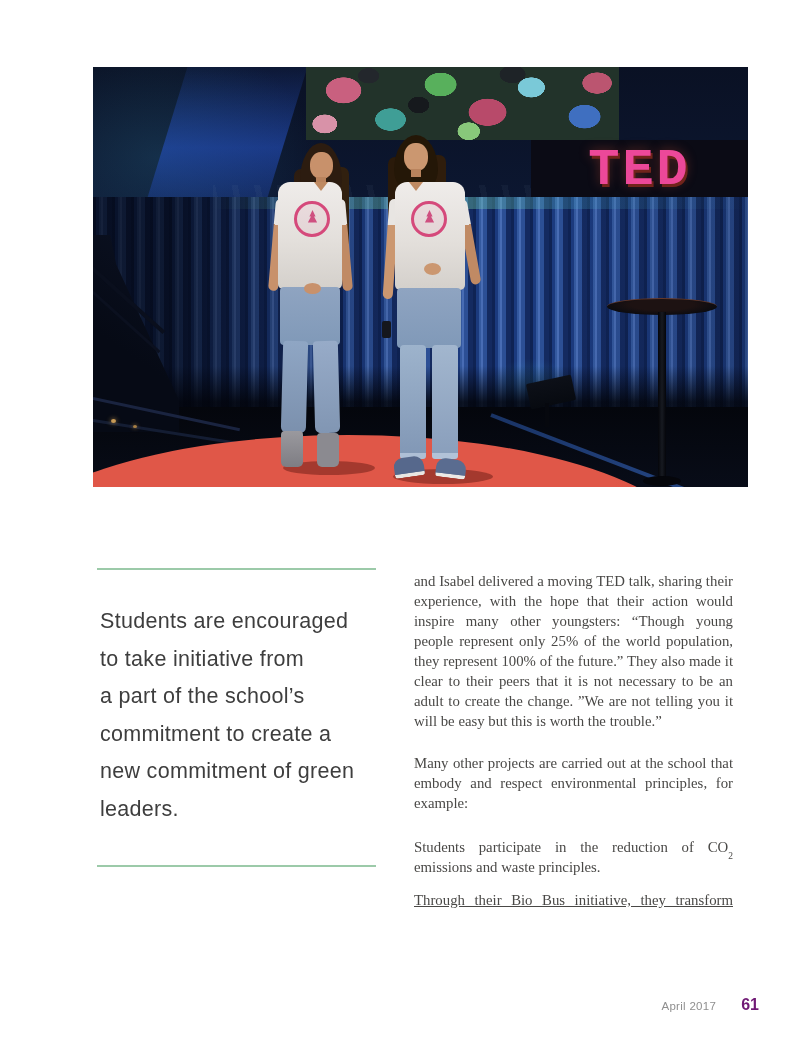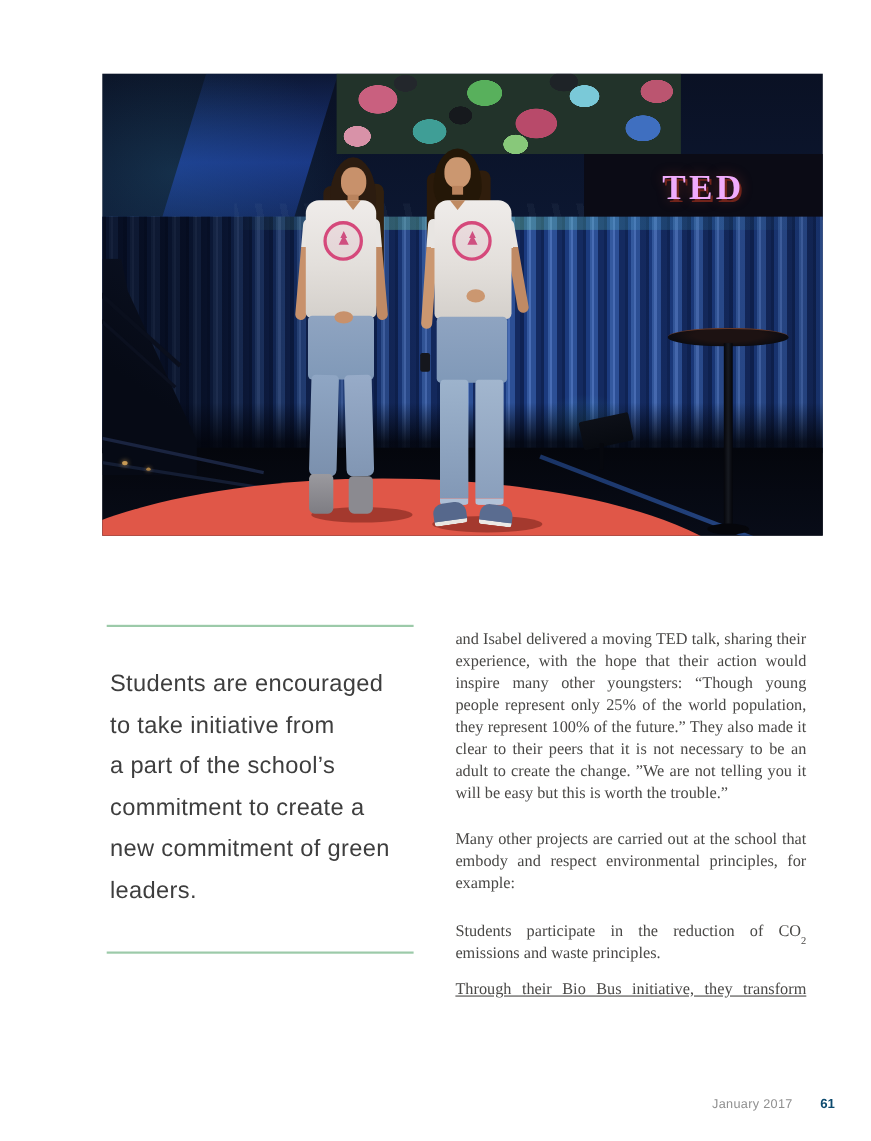--- a/index.html
+++ b/index.html
@@ -28,23 +28,23 @@
       radial-gradient(27px 20px at 89% 68%,#3f6fc0 0 58%,transparent 60%),
       radial-gradient(21px 16px at 6% 78%,#d892a8 0 58%,transparent 60%),
       radial-gradient(25px 18px at 93% 22%,#bb5570 0 58%,transparent 60%),
       radial-gradient(19px 15px at 52% 88%,#88c87a 0 58%,transparent 60%),
       radial-gradient(18px 13px at 20% 12%,#23272c 0 58%,transparent 60%),
       radial-gradient(22px 15px at 66% 10%,#1e2327 0 58%,transparent 60%),
       radial-gradient(18px 14px at 36% 52%,#16191d 0 58%,transparent 60%);}
 
   .ph-ted-sign{left:438px;top:73px;width:217px;height:60px;background:#0b0b15;
      display:flex;align-items:center;justify-content:center;}
-  .ph-ted-sign span{position:static;font-weight:800;font-size:32px;letter-spacing:3px;
-     color:#f0abfc;text-shadow:2px 3px 0 #71241b,0 0 12px rgba(232,90,60,0.35);
-     font-family:Liberation Serif, serif;}
+  .ph-ted-sign span{position:static;font-weight:800;font-size:52px;letter-spacing:3px;
+     color:#ec4899;text-shadow:2px 3px 0 #71241b,0 0 12px rgba(232,90,60,0.35);
+     font-family:Liberation Mono, monospace;}
 
   .ph-curtain{left:0;top:130px;width:655px;height:215px;
     background:repeating-linear-gradient(90deg,#0f2354 0 3px,#1b3a7e 3px 6px,#34599f 6px 8px,#486cb4 8px 10px,#2c4f95 10px 14px,#142a60 14px 19px);}
   .ph-curtain:before{content:"";position:absolute;left:0;top:0;width:100%;height:12px;
     background:linear-gradient(90deg,transparent 0 18%,rgba(120,220,175,0.35) 34% 58%,rgba(80,185,205,0.22) 74%,transparent);}
   .ph-curtain:after{content:"";position:absolute;inset:0;
     background:linear-gradient(90deg,rgba(2,4,12,0.72) 0 12%,rgba(2,4,12,0.28) 28%,rgba(0,0,0,0) 50%,rgba(0,0,0,0) 72%,rgba(8,14,30,0.22) 100%),
                linear-gradient(0deg,rgba(2,4,10,0.85) 0 10px,transparent 46px),
                radial-gradient(60px 40px at 67% 88%,rgba(70,200,215,0.18),transparent 70%);}
 
@@ -154,21 +154,21 @@
   .body-col p{margin:0 0 22px 0;}
   .body-col p.mb-lg{margin-bottom:24px;}
   .body-col p.mb-sm{margin-bottom:13px;}
   .body-col p.last{margin-bottom:0;text-align-last:justify;text-decoration:underline;}
   sub.sub2{font-size:9.5px;line-height:0;position:relative;bottom:-3px;}
 
   
   .footer{position:absolute;top:996px;right:33px;display:flex;align-items:baseline;
     font-family:"Liberation Sans",sans-serif;}
   .issue{font-size:11.5px;color:#8f8f8f;letter-spacing:0.3px;}
-  .pagenum{margin-left:25px;font-size:12px;color:#0c4a6e;font-weight:700;}
+  .pagenum{margin-left:25px;font-size:16px;color:#701a75;font-weight:700;}
 </style>
 </head>
 <body>
 
 <div class="page">
 
   <div class="photo">
     <div class="ph-beam-teal"></div>
     <div class="ph-beam-blue"></div>
     <div class="ph-fanrays"></div>
@@ -255,17 +255,17 @@
   </div>
 
   <div class="body-col">
     <p>and Isabel delivered a moving TED talk, sharing their experience, with the hope that their action would inspire many other youngsters:  “Though young people represent only 25% of the world population, they represent 100% of the future.” They also made it clear to their peers that it is not necessary to be an adult to create the change. ”We are not telling you it will be easy but this is worth the trouble.”</p>
     <p class="mb-lg">Many other projects are carried out at the school that embody and respect environmental principles, for example:</p>
     <p class="mb-sm"><span>Students participate in the reduction of CO</span><sub class="sub2">2</sub> <span>emissions and waste principles.</span></p>
     <p class="last">Through their Bio Bus initiative, they transform</p>
   </div>
 
   <div class="footer">
-    <span class="issue">January 2017</span>
+    <span class="issue">April 2017</span>
     <span class="pagenum">61</span>
   </div>
 
 </div>
 
 </body></html>

